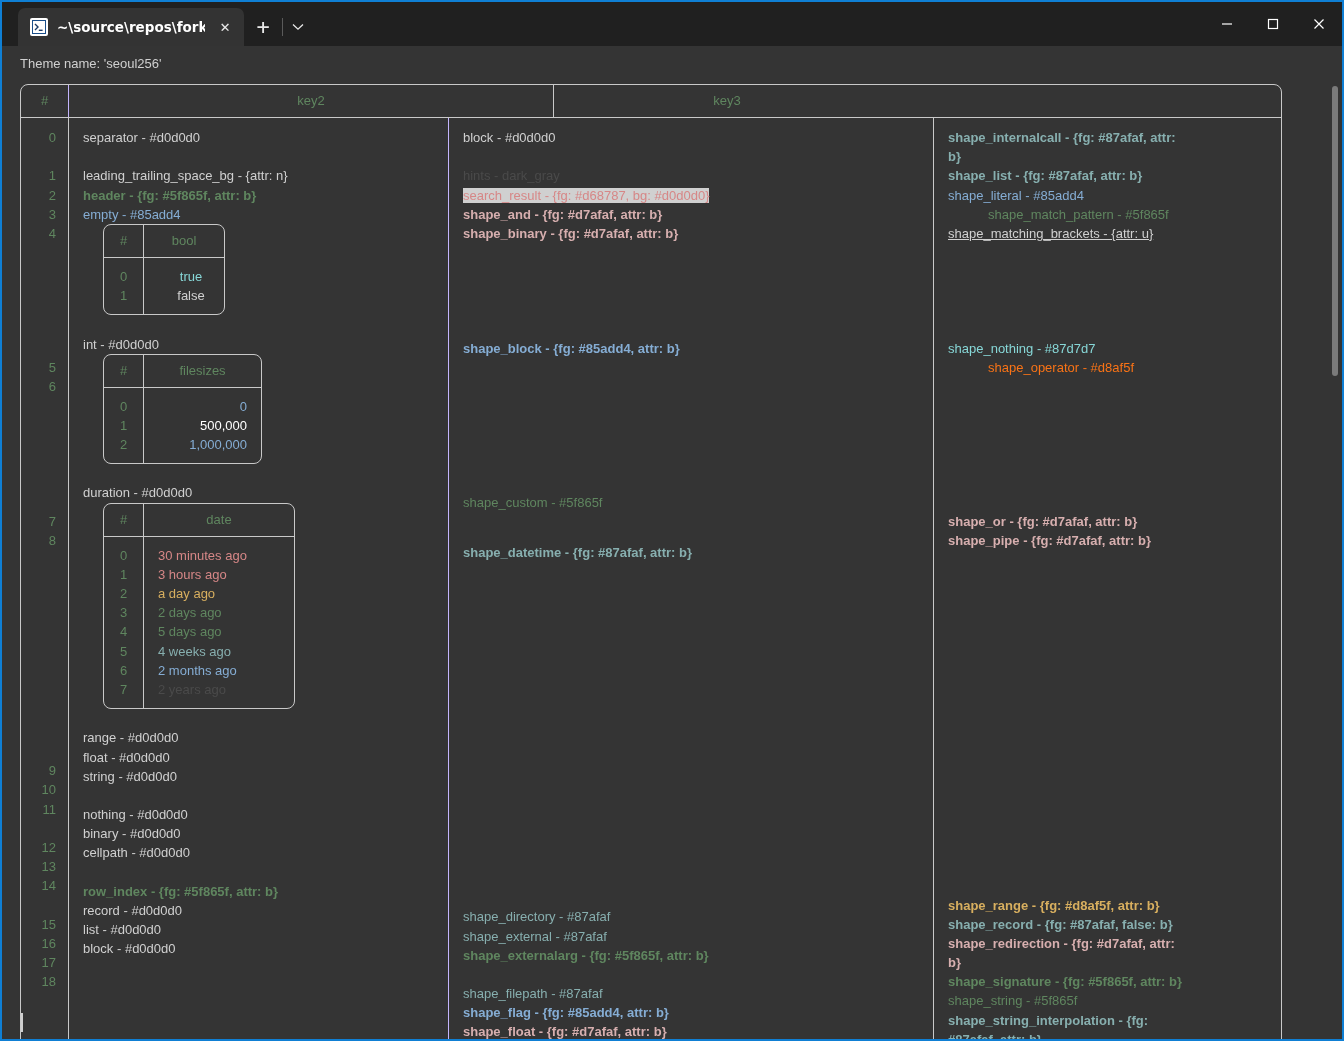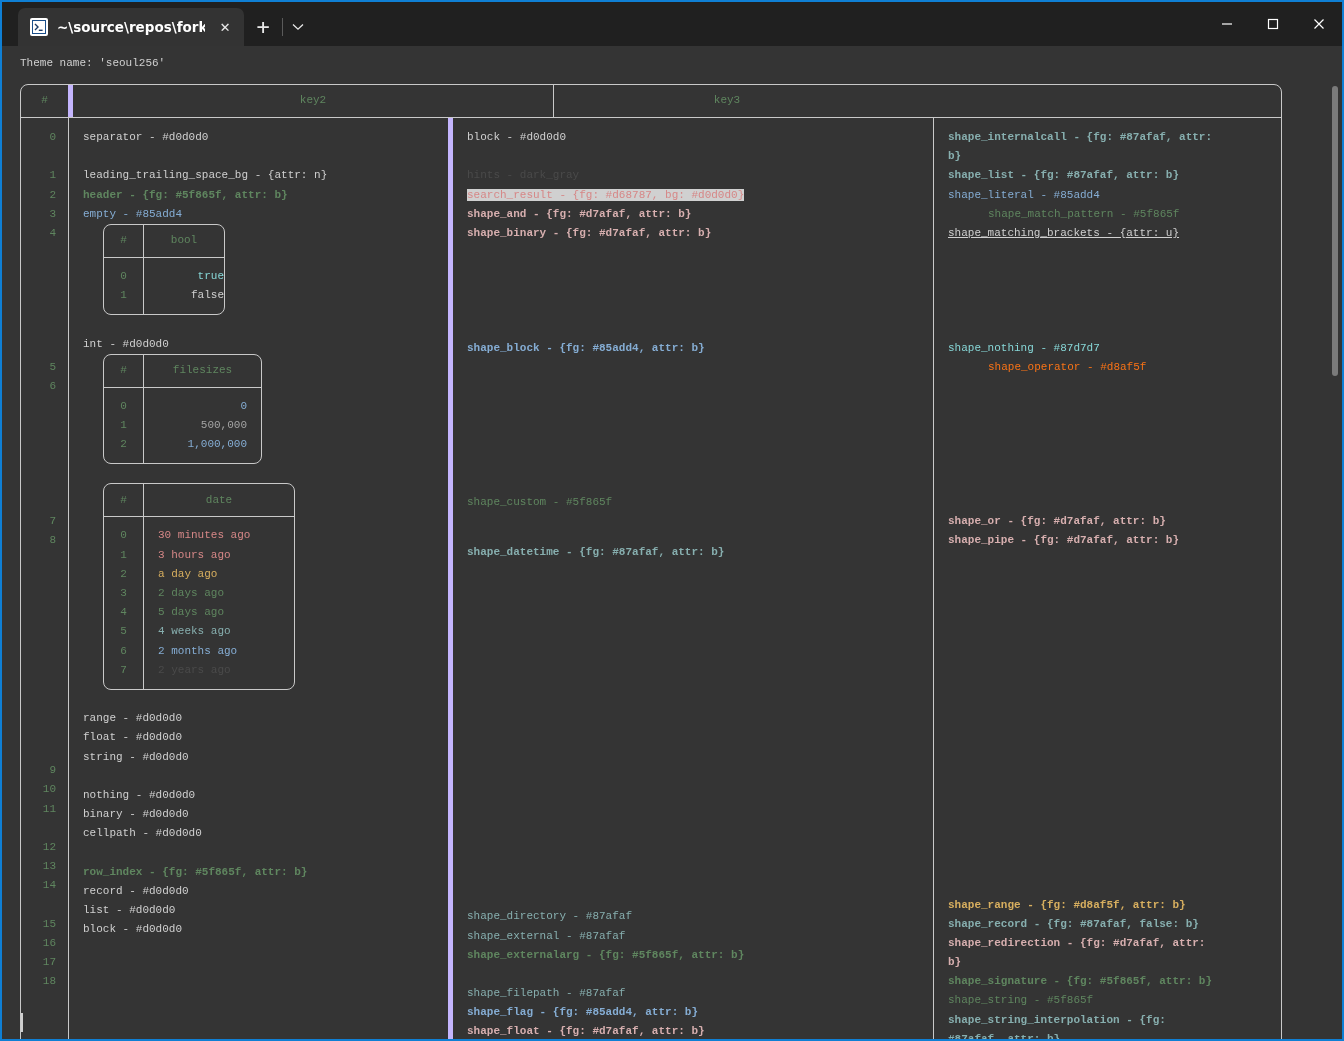--- a/index.html
+++ b/index.html
@@ -102,22 +102,22 @@
     display: flex; align-items: center; justify-content: center;
     color: #ffffff;
   }
   .wc svg { display:block; }
   
   .term {
     position: absolute;
     left: 2px; top: 46px; right: 2px; bottom: 2px;
     background: #343434;
     overflow: hidden;
-    font-family: Liberation Mono, monospace;
-    font-size: 11px;
+    font-family: Liberation Sans, sans-serif;
+    font-size: 13px;
     line-height: 19.2px;
     color: #d0d0d0;
   }
   .themeline {
     position: absolute;
     left: 18px; top: 8px;
     white-space: pre;
     color: #d0d0d0;
   }
   
@@ -129,21 +129,21 @@
     border-radius: 8px;
   }
   .tbl-head {
     display: flex;
     height: 33px;
     border-bottom: 1px solid #c9c9c9;
   }
   .tbl-body { display: flex; }
   .col-idx   { width: 47px;  flex: none; }
   .col-k1    { width: 380px; flex: none; border-left: 1px solid #c9c9c9; }
-  .col-k2    { width: 485px; flex: none; border-left: 5px solid #c4b5fd; }
+  .col-k2    { width: 485px; flex: none; border-left: 1px solid #c4b5fd; }
   .col-k3    { width: 347px; flex: none; border-left: 1px solid #c9c9c9; }
   .hcell {
     display: flex; align-items: center; justify-content: center;
     color: #5f865f;
     height: 32px;
   }
   .hcell.idx { color:#5f865f; }
   .bodycell {
     padding: 10px 0 10px 0;
     min-height: 840px;
@@ -311,39 +311,39 @@
           </div>
         <div class="col-k1">
             <div class="bodycell k-pad" id="k1-cell"><div class="line" style="color: rgb(208, 208, 208);">separator - #d0d0d0</div><div class="line" style="color: rgb(208, 208, 208);">&nbsp;</div><div class="line" style="color: rgb(208, 208, 208);">leading_trailing_space_bg - {attr: n}</div><div class="line" style="color: rgb(95, 134, 95); font-weight: bold;">header - {fg: #5f865f, attr: b}</div><div class="line" style="color: rgb(133, 173, 212);">empty - #85add4</div><div class="subtbl"><div class="sub-head">
                   <div class="sub-idx sub-hc" style="width: 40px; border-bottom: none;">#</div>
                   <div class="sub-val sub-hc" style="width: 80px;">bool</div>
                 </div><div class="sub-body">
                   <div class="sub-idx sub-pad-t sub-pad-b" style="width: 40px;">
                     <div class="sline">0</div>
                     <div class="sline">1</div>
                   </div>
-                  <div class="sub-val sub-pad-t sub-pad-b" style="width: 80px; text-align: right; padding: 9px 0px 9px 14px;">
+                  <div class="sub-val sub-pad-t sub-pad-b" style="width: 80px; text-align: center; padding: 9px 0px 9px 14px;">
                     <div class="sline" style="color: rgb(135, 215, 215);">true</div>
                     <div class="sline" style="color: rgb(208, 208, 208);">false</div>
                   </div>
                 </div></div><div class="line blank">&nbsp;</div><div class="line" style="color: rgb(208, 208, 208);">int - #d0d0d0</div><div class="subtbl"><div class="sub-head">
                   <div class="sub-idx sub-hc" style="width: 40px; border-bottom: none;">#</div>
                   <div class="sub-val sub-hc" style="width: 117px;">filesizes</div>
                 </div><div class="sub-body">
                   <div class="sub-idx sub-pad-t sub-pad-b" style="width: 40px;">
                     <div class="sline">0</div>
                     <div class="sline">1</div>
                     <div class="sline">2</div>
                   </div>
                   <div class="sub-val sub-pad-t sub-pad-b" style="width: 117px; text-align: right; padding: 9px 14px 9px 0px;">
                     <div class="sline" style="color: rgb(133, 173, 212);">0</div>
-                    <div class="sline" style="color: #a3a3a3;">500,000</div>
+                    <div class="sline" style="color: #ffffff;">500,000</div>
                     <div class="sline" style="color: rgb(133, 173, 212);">1,000,000</div>
                   </div>
-                </div></div><div class="line blank">&nbsp;</div><div class="subtbl"><div class="sub-head">
+                </div></div><div class="line blank">&nbsp;</div><div class="line" style="color: rgb(208, 208, 208);">duration - #d0d0d0</div><div class="subtbl"><div class="sub-head">
                   <div class="sub-idx sub-hc" style="width: 40px; border-bottom: none;">#</div>
                   <div class="sub-val sub-hc" style="width: 150px; text-align: right;">date</div>
                 </div><div class="sub-body">
                   <div class="sub-idx sub-pad-t sub-pad-b" style="width: 40px;">
                     <div class="sline">0</div>
                     <div class="sline">1</div>
                     <div class="sline">2</div>
                     <div class="sline">3</div>
                     <div class="sline">4</div>
                     <div class="sline">5</div>

